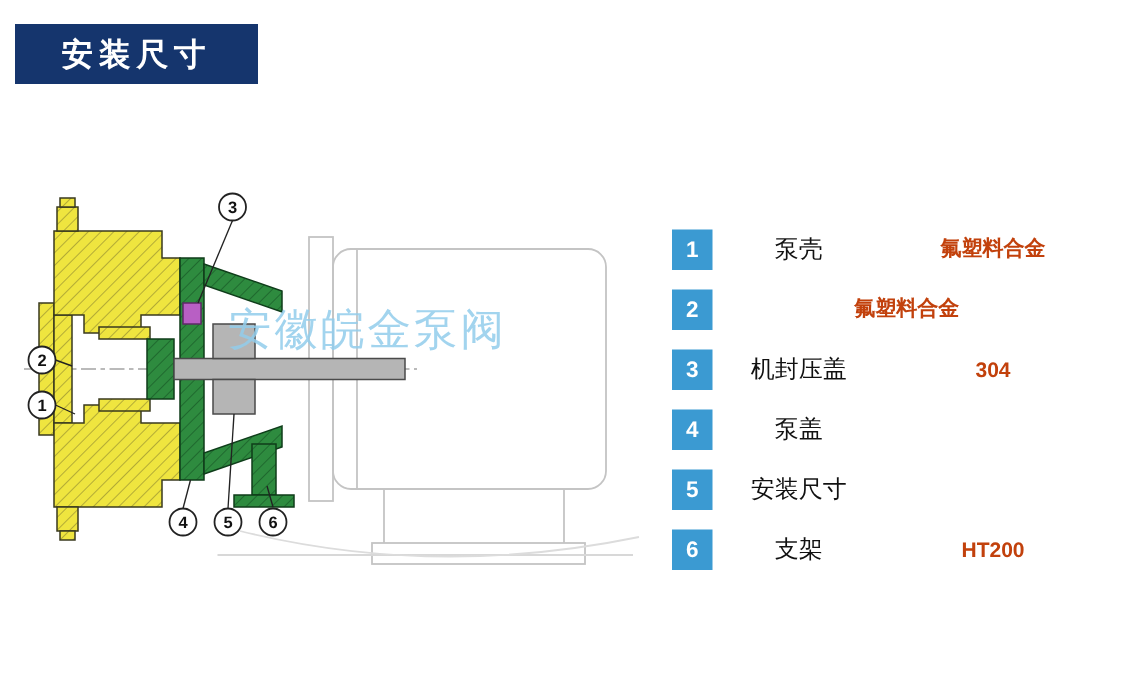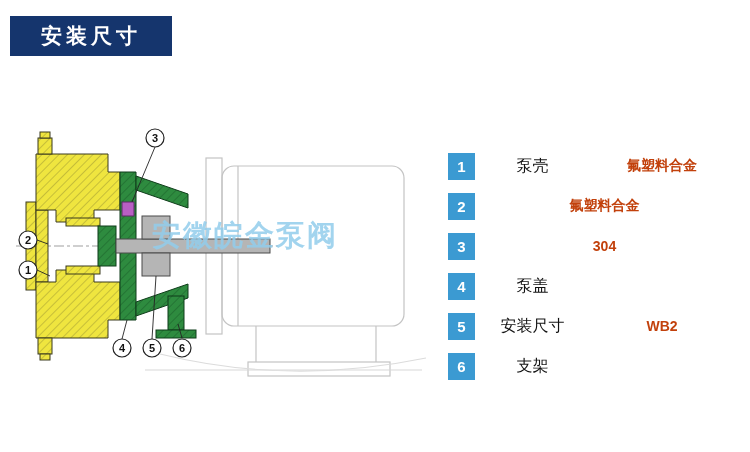--- a/index.html
+++ b/index.html
@@ -2,21 +2,21 @@
 <html><head>
 <meta charset="utf-8">
 <style>
   html,body{margin:0;padding:0;background:#fff;}
   .page{position:relative;width:750px;height:452px;background:#ffffff;overflow:hidden;
         font-family:"Liberation Sans","DejaVu Sans",sans-serif;}
   .title-badge{position:absolute;left:10px;top:16px;width:162px;height:40px;
         background:#15356d;color:#ffffff;display:flex;align-items:center;justify-content:center;
         font-size:21px;font-weight:bold;letter-spacing:4px;}
   .diagram-wrap{position:absolute;left:10px;top:118px;width:430px;height:290px;}
-  .watermark{position:absolute;left:152px;top:216px;font-size:29px;font-weight:bold;
+  .watermark{position:absolute;left:152px;top:200px;font-size:29px;font-weight:normal;
         color:#92cdec;opacity:.85;letter-spacing:2px;white-space:nowrap;z-index:5;}
   .parts-table{position:absolute;left:448px;top:146px;width:286px;}
   .prow{display:flex;align-items:center;height:40px;}
   .pnum{width:27px;height:27px;background:#3b9ad2;color:#fff;font-weight:bold;font-size:15px;
         display:flex;align-items:center;justify-content:center;flex:0 0 27px;}
   .pname{width:115px;text-align:center;font-size:16px;font-weight:normal;color:#111;}
   .pmat{flex:1;text-align:center;font-size:14px;font-weight:bold;color:#c2410c;}
   svg text.callout{font-size:11px;font-weight:bold;fill:#111;}
 </style>
 </head>
@@ -127,30 +127,31 @@
       <div class="pnum">1</div>
       <div class="pname">泵壳</div>
       <div class="pmat">氟塑料合金</div>
     </div>
     <div class="prow">
       <div class="pnum">2</div>
       <div class="pmat">氟塑料合金</div>
     </div>
     <div class="prow">
       <div class="pnum">3</div>
+      <div class="pname">机封压盖</div>
       <div class="pmat">304</div>
     </div>
     <div class="prow">
       <div class="pnum">4</div>
       <div class="pname">泵盖</div>
     </div>
     <div class="prow">
       <div class="pnum">5</div>
       <div class="pname">安装尺寸</div>
-      <div class="pmat">WB2</div>
     </div>
     <div class="prow">
       <div class="pnum">6</div>
       <div class="pname">支架</div>
+      <div class="pmat">HT200</div>
     </div>
   </div>
 
 </div>
 
 </body></html>

